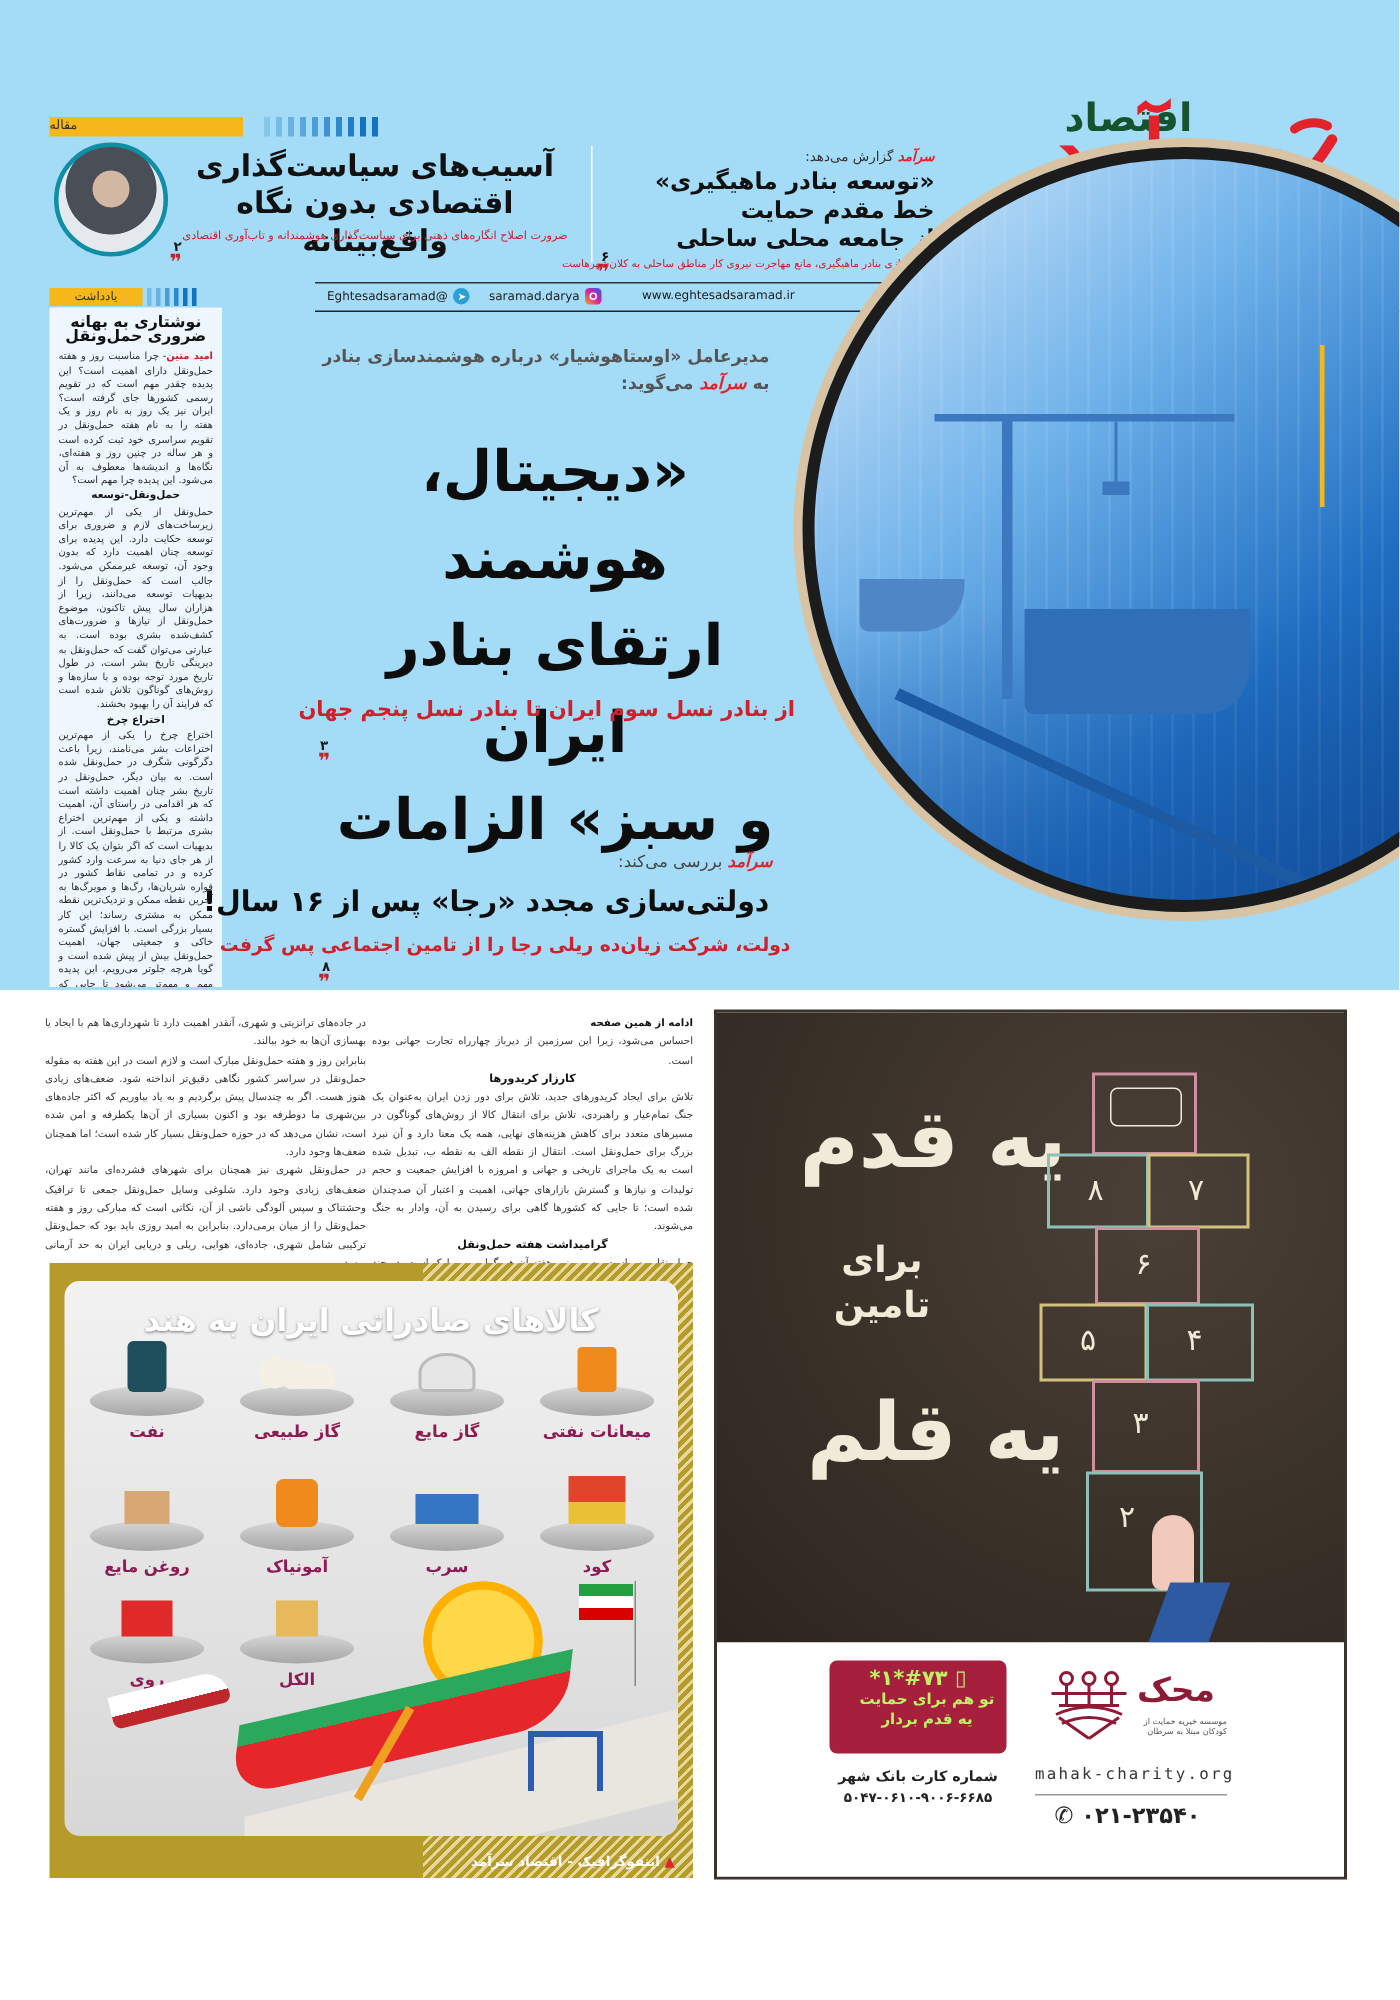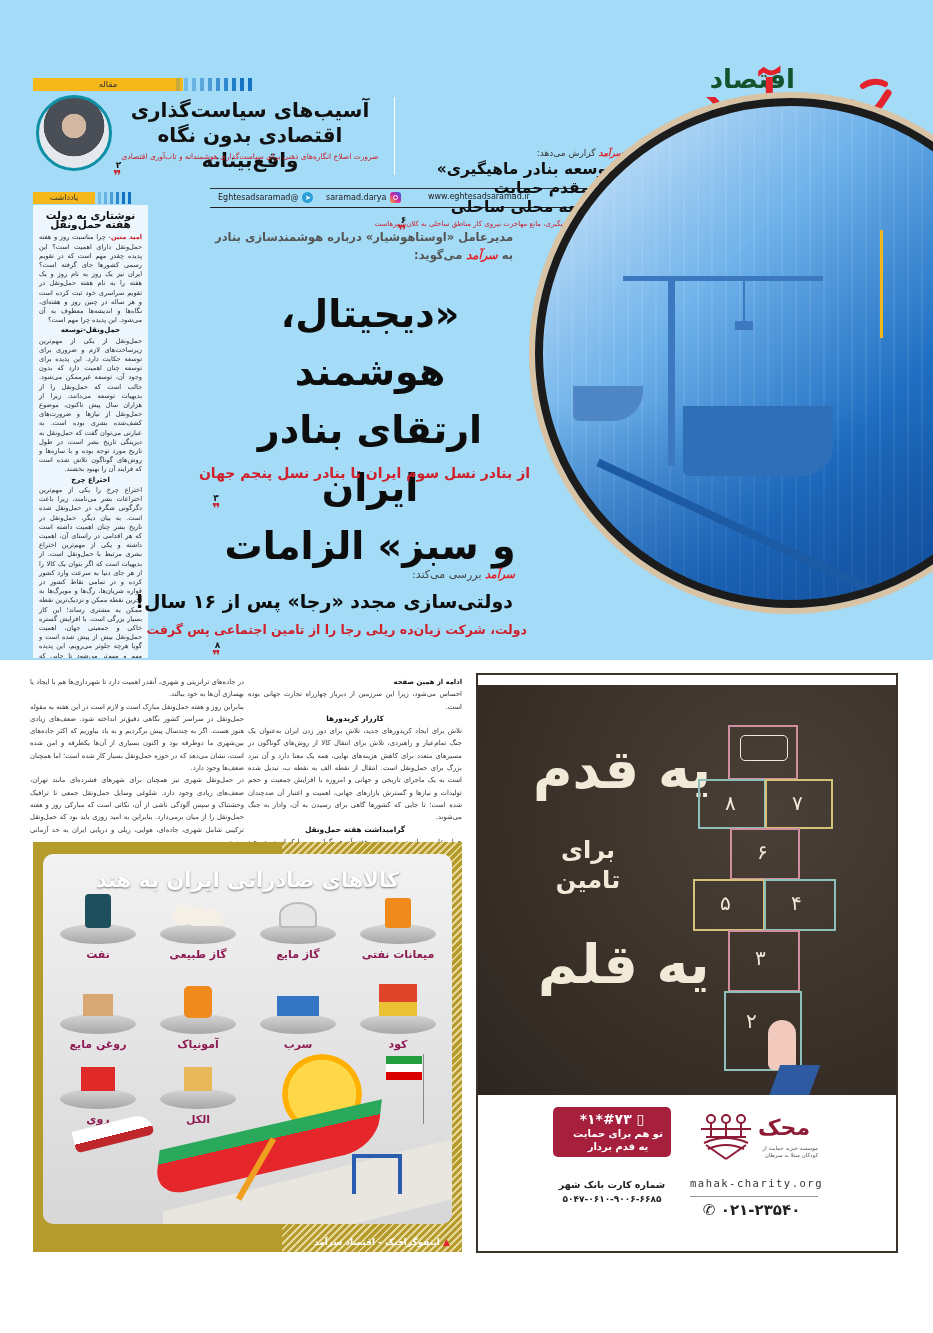--- a/index.html
+++ b/index.html
@@ -12,31 +12,31 @@
   .masthead { position: absolute; right: 20px; top: 40px; width: 230px; height: 140px; }
   .logo-swoosh { position: absolute; right: 20px; top: 38px; width: 190px; height: 110px; }
   .logo-small { position: absolute; right: 118px; top: 24px; font-size: 26px; font-weight: bold; color: #14532d; }
   .logo-word { position: absolute; right: 55px; top: 28px; font-size: 58px; font-weight: bold; color: #e3222b; letter-spacing: -2px; font-family: "DejaVu Serif", serif; }
   .logo-daily { position: absolute; right: 0; top: 120px; font-size: 11px; font-weight: bold; color: #1a1a1a; }
   .issue-line { position: absolute; right: 18px; top: 192px; font-size: 9.5px; font-weight: bold; color: #1a1a1a; }
 
   .rule { position: absolute; height: 1px; background: #333; }
 
   
-  .teaser { position: absolute; right: 310px; top: 100px; width: 215px; text-align: right; margin-top: 48px; }
+  .teaser { position: absolute; right: 310px; top: 100px; width: 215px; text-align: right; }
   .teaser .kicker { font-size: 9px; color: #333; }
   .teaser .kicker .brand { color: #e3222b; font-weight: bold; font-style: italic; }
   .teaser h3 { font-size: 15.5px; line-height: 19px; font-weight: bold; color: #111; margin-top: 2px; }
   .teaser .sub { font-size: 7px; color: #c9202a; margin-top: 3px; white-space: nowrap; }
   .teaser .page { position: absolute; left: -10px; top: 67px; font-size: 9px; font-weight: bold; color: #111; }
   .quote-mark { color: #c9202a; font-weight: bold; font-size: 14px; line-height: 10px; }
   .teaser-bar { position: absolute; right: 538px; top: 97px; width: 1px; height: 78px; background: #fff; }
 
   
-  .article-tag { position: absolute; left: 33px; top: 78px; width: 150px; height: 13px; background: #f5b719; font-size: 8.5px; text-align: center; line-height: 13px; color: #333; }
+  .article-tag { position: absolute; left: 33px; top: 78px; width: 129px; height: 13px; background: #f5b719; font-size: 8.5px; text-align: left; line-height: 13px; color: #333; }
   .bars { position: absolute; display: flex; gap: 4px; }
   .bars span { display: block; width: 4px; height: 100%; background: #1273c2; }
   .author-photo { position: absolute; left: 36px; top: 95px; width: 76px; height: 76px; border-radius: 50%; border: 3px solid #0f8fa6; background: radial-gradient(circle at 50% 40%, #d2b7a2 0 22%, #4a4e57 23% 55%, #e5e8ec 56%); }
   .article-title { position: absolute; left: 120px; top: 98px; width: 260px; text-align: center; font-size: 20px; line-height: 25px; font-weight: bold; color: #111; }
   .article-sub { position: absolute; left: 120px; top: 152px; width: 260px; text-align: center; font-size: 7.5px; color: #c9202a; }
   .article-page { position: absolute; left: 113px; top: 160px; font-size: 9px; font-weight: bold; }
 
   .social { position: absolute; top: 192px; font-size: 8px; color: #222; display: flex; align-items: center; gap: 4px; }
   .tg-icon { width: 11px; height: 11px; border-radius: 50%; background: #2a9fd8; display: inline-flex; align-items: center; justify-content: center; color: #fff; font-size: 7px; }
   .ig-icon { width: 11px; height: 11px; border-radius: 3px; background: linear-gradient(45deg,#f5a623,#d6249f,#285aeb); display: inline-block; position: relative; }
@@ -82,28 +82,28 @@
   .info-panel { position: absolute; left: 10px; top: 12px; width: 409px; height: 370px; border-radius: 10px; background: linear-gradient(180deg, #f2f2f2 0%, #d7d7d7 100%); overflow: hidden; }
   .info-title { position: absolute; left: 0; right: 0; top: 14px; text-align: center; font-size: 21px; font-weight: bold; color: #fff; text-shadow: 0 1px 2px #777; }
   .info-item { position: absolute; width: 78px; text-align: center; }
   .pedestal { width: 76px; height: 20px; border-radius: 50%; background: linear-gradient(180deg,#d6d6d6,#a7a7a7); margin: 0 auto; position: relative; }
   .product { position: absolute; left: 50%; transform: translateX(-50%); }
   .info-label { font-size: 11px; font-weight: bold; color: #8e1b53; margin-top: 4px; }
   .info-caption { position: absolute; right: 12px; bottom: 5px; font-size: 9px; color: #fff; font-weight: bold; }
   .info-caption .tri { color: #e3222b; }
 
   .ad { position: absolute; left: 476px; top: 673px; width: 422px; height: 580px; background: #fff; border: 2px solid #3a332c; }
-  .ad-photo { position: absolute; left: 0; top: 10px; width: 418px; height: 420px; background: radial-gradient(ellipse at 70% 30%, #4a4038 0%, #3a3129 55%, #2c251f 100%); overflow: hidden; }
+  .ad-photo { position: absolute; left: 0; top: 0; width: 418px; height: 420px; background: radial-gradient(ellipse at 70% 30%, #4a4038 0%, #3a3129 55%, #2c251f 100%); overflow: hidden; }
   .chalk-text { position: absolute; color: #f1ead9; font-weight: bold; text-align: center; }
   .hop { position: absolute; border: 2px solid #cf8fa0; }
   .hop.c2 { border-color: #8cc0b8; }
   .hop.c3 { border-color: #d4c27a; }
   .hop-num { position: absolute; color: #f1ead9; font-size: 20px; font-family: "DejaVu Serif", serif; }
   .ad-bottom { position: absolute; left: 0; top: 420px; width: 418px; height: 156px; background: #fff; }
-  .ad-box { position: absolute; left: 75px; top: 12px; width: 118px; height: 50px; background: #a61f3c; border-radius: 5px; color: #ffffff; text-align: center; padding-top: 4px; }
+  .ad-box { position: absolute; left: 75px; top: 12px; width: 118px; height: 62px; background: #a61f3c; border-radius: 5px; color: #bef264; text-align: center; padding-top: 4px; }
   .ad-box .code { font-size: 14px; font-weight: bold; letter-spacing: 1px; }
   .ad-box .line { font-size: 10px; font-weight: bold; line-height: 13px; margin-left: 12px; }
   .ad-card-label { position: absolute; left: 75px; top: 84px; width: 118px; text-align: center; font-size: 9.5px; font-weight: bold; color: #222; }
   .ad-card-num { position: absolute; left: 75px; top: 99px; width: 118px; text-align: center; font-size: 9px; font-weight: bold; color: #222; }
   .mahak-logo { position: absolute; left: 218px; top: 18px; width: 60px; height: 48px; }
   .mahak-name { position: absolute; left: 280px; top: 20px; font-size: 22px; font-weight: bold; color: #8e1b35; }
   .mahak-tagline { position: absolute; left: 280px; top: 50px; font-size: 5.5px; color: #555; width: 60px; text-align: right; line-height: 7px; }
   .mahak-url { position: absolute; left: 212px; top: 82px; font-size: 10.5px; letter-spacing: 1.5px; color: #333; font-family: "DejaVu Sans Mono", monospace; }
   .mahak-rule { position: absolute; left: 212px; top: 101px; width: 128px; height: 1px; background: #999; }
   .mahak-phone { position: absolute; left: 225px; top: 106px; font-size: 15px; font-weight: bold; color: #222; direction: ltr; }
@@ -184,21 +184,21 @@
   <div class="note-tag">یادداشت</div>
   <div class="bars" style="left:98px; top:192px; height:12px; gap:3px;">
     <span style="width:3px"></span>
       <span style="width:3px"></span>
       <span style="width:3px;opacity:.8"></span>
       <span style="width:3px;opacity:.6"></span>
       <span style="width:3px;opacity:.4"></span>
       <span style="width:3px;opacity:.3"></span>
   </div>
   <div class="note-col">
-    <h4>نوشتاری به دولت هفته حمل‌ونقل</h4>
+    <h4>نوشتاری به بهانه ضروری حمل‌ونقل</h4>
     <p><span class="author">امید متین</span><span>- چرا مناسبت روز و هفته حمل‌ونقل دارای اهمیت است؟ این پدیده چقدر مهم است که در تقویم رسمی کشورها جای گرفته است؟ ایران نیز یک روز به نام روز و یک هفته را به نام هفته حمل‌ونقل در تقویم سراسری خود ثبت کرده است و هر ساله در چنین روز و هفته‌ای، نگاه‌ها و اندیشه‌ها معطوف به آن می‌شود. این پدیده چرا مهم است؟</span></p>
     <div class="subhead">حمل‌ونقل-توسعه</div>
     <p>حمل‌ونقل از یکی از مهم‌ترین زیرساخت‌های لازم و ضروری برای توسعه حکایت دارد. این پدیده برای توسعه چنان اهمیت دارد که بدون وجود آن، توسعه غیرممکن می‌شود. جالب است که حمل‌ونقل را از بدیهیات توسعه می‌دانند، زیرا از هزاران سال پیش تاکنون، موضوع حمل‌ونقل از نیازها و ضرورت‌های کشف‌شده بشری بوده است. به عبارتی می‌توان گفت که حمل‌ونقل به دیرینگی تاریخ بشر است، در طول تاریخ مورد توجه بوده و با سازه‌ها و روش‌های گوناگون تلاش شده است که فرایند آن را بهبود بخشند.</p>
     <div class="subhead">اختراع چرخ</div>
     <p>اختراع چرخ را یکی از مهم‌ترین اختراعات بشر می‌نامند، زیرا باعث دگرگونی شگرف در حمل‌ونقل شده است. به بیان دیگر، حمل‌ونقل در تاریخ بشر چنان اهمیت داشته است که هر اقدامی در راستای آن، اهمیت داشته و یکی از مهم‌ترین اختراع بشری مرتبط با حمل‌ونقل است. از بدیهیات است که اگر بتوان یک کالا را از هر جای دنیا به سرعت وارد کشور کرده و در تمامی نقاط کشور در قواره شریان‌ها، رگ‌ها و مویرگ‌ها به آخرین نقطه ممکن و نزدیک‌ترین نقطه ممکن به مشتری رساند؛ این کار بسیار بزرگی است. با افزایش گستره خاکی و جمعیتی جهان، اهمیت حمل‌ونقل بیش از پیش شده است و گویا هرچه جلوتر می‌رویم، این پدیده مهم و مهم‌تر می‌شود تا جایی که امروز در سطح جهانی، کارزاری بزرگ برای دالان‌های حمل‌ونقل ایجاد شده که شدت آن در سرزمین ایران بیشتر...</p>
 
   </div>
 
   <div class="hero">
     <div class="hero-circle">

